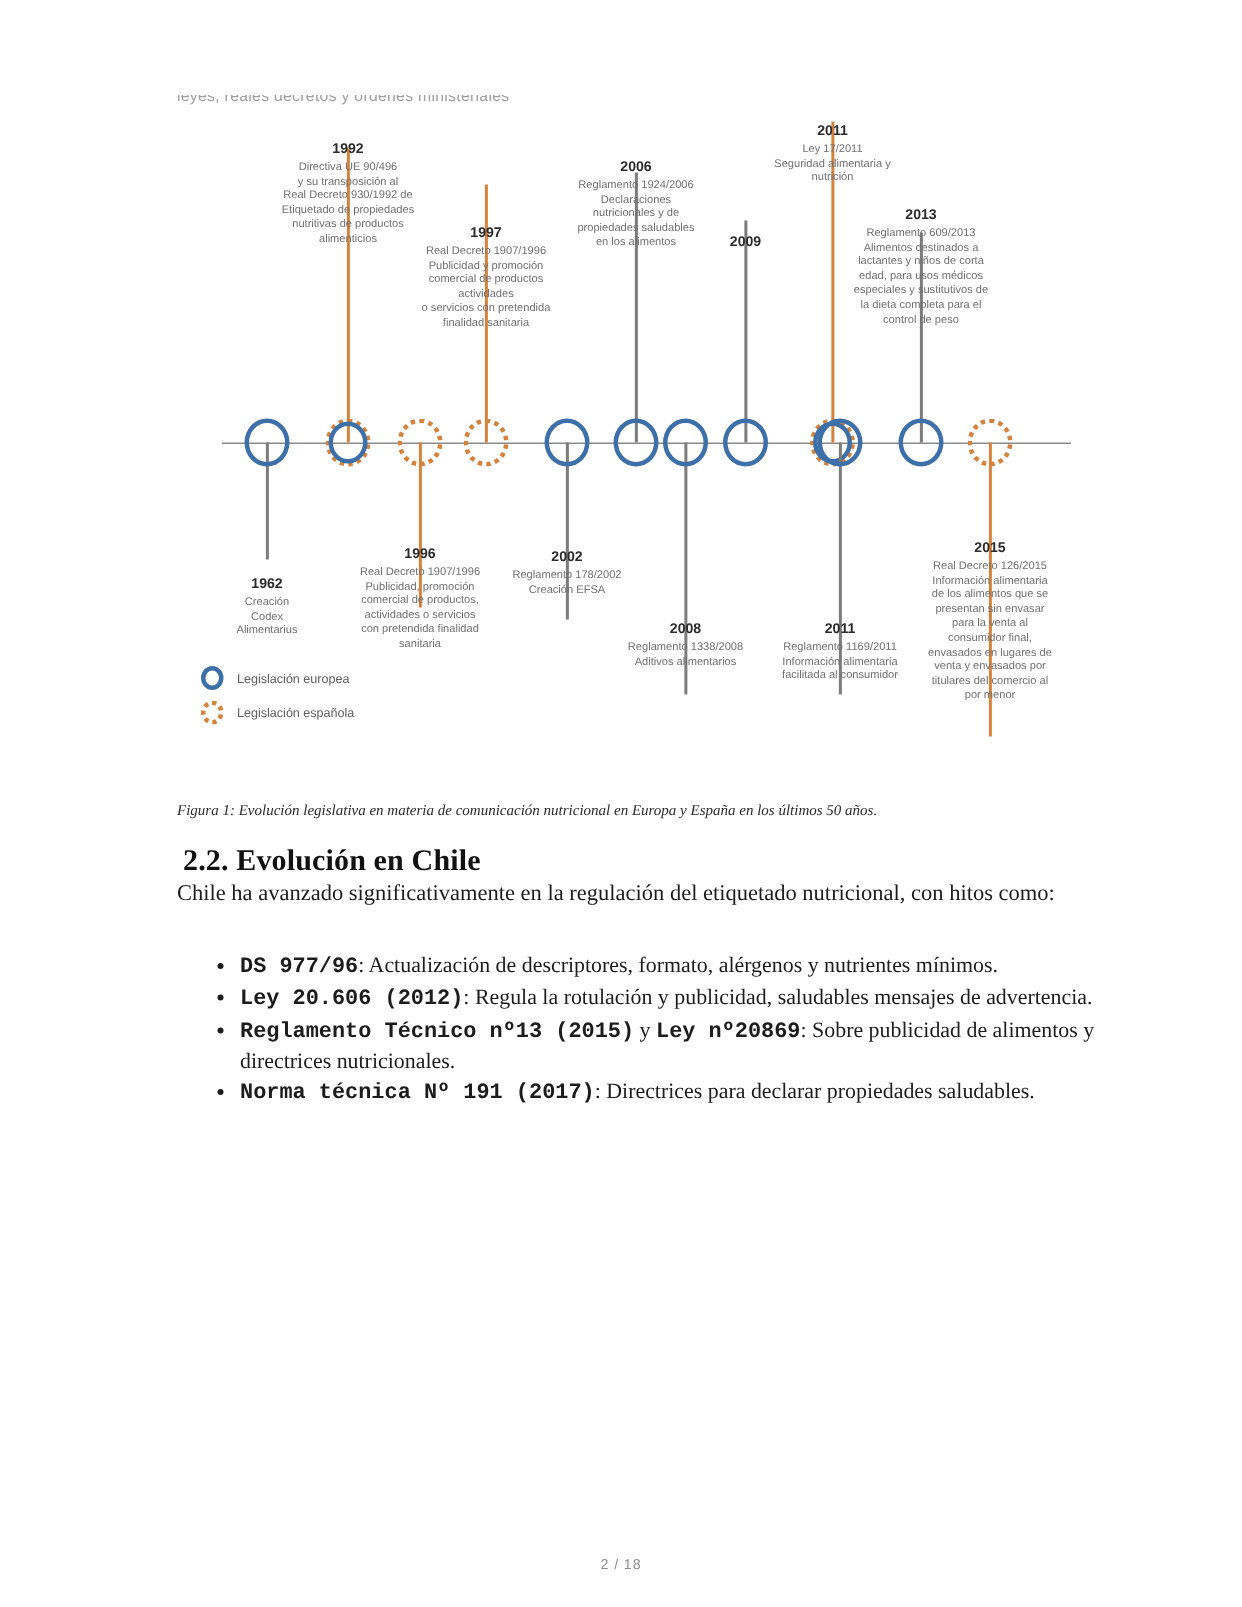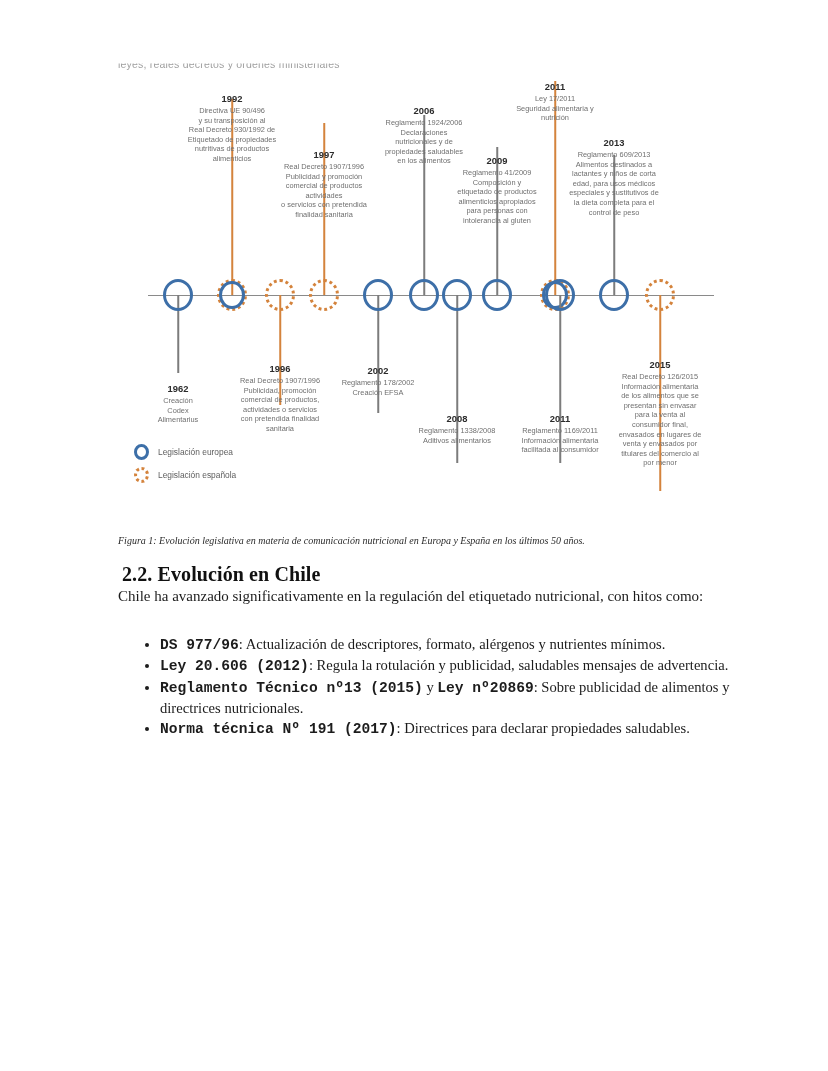--- a/index.html
+++ b/index.html
@@ -234,21 +234,21 @@
         <div class="node eu" style="left: 266px;"></div>
         <div class="tl-label below" style="left: 266px; top: 312px; width: 104px;"><span class="yr">2002</span><span>Reglamento 178/2002<br>Creación EFSA</span></div>
         <div class="stem eu" style="left: 312px; top: 63px; height: 180px;"></div>
         <div class="node eu" style="left: 312px;"></div>
         <div class="tl-label above" style="left: 312px; top: 52px; width: 104px;"><span class="yr">2006</span><span>Reglamento 1924/2006<br>Declaraciones<br>nutricionales y de<br>propiedades saludables<br>en los alimentos</span></div>
         <div class="stem eu" style="left: 345px; top: 243px; height: 168px;"></div>
         <div class="node eu" style="left: 345px;"></div>
         <div class="tl-label below" style="left: 345px; top: 360px; width: 102px;"><span class="yr">2008</span><span>Reglamento 1338/2008<br>Aditivos alimentarios</span></div>
         <div class="stem eu" style="left: 385px; top: 95px; height: 148px;"></div>
         <div class="node eu" style="left: 385px;"></div>
-        <div class="tl-label above" style="left: 385px; top: 102px; width: 106px;"><span class="yr">2009</span><span>Reglamento 41/2009<br>Composición y<br>etiquetado de productos<br>alimenticios apropiados<br>para personas con<br>intolerancia al gluten</span></div>
+        <div class="tl-label above" style="left: 385px; top: 102px; width: 106px;"><span class="yr">2009</span></div>
         <div class="stem es" style="left: 443px; top: 29px; height: 214px;"></div>
         <div class="node both-es" style="left: 443px;"></div>
         <div class="node both-eu" style="left: 443px;"></div>
         <div class="tl-label above" style="left: 443px; top: 28px; width: 106px;"><span class="yr">2011</span><span>Ley 17/2011<br>Seguridad alimentaria y<br>nutrición</span></div>
         <div class="stem eu" style="left: 448px; top: 243px; height: 168px;"></div>
         <div class="node eu" style="left: 448px;"></div>
         <div class="tl-label below" style="left: 448px; top: 360px; width: 108px;"><span class="yr">2011</span><span>Reglamento 1169/2011<br>Información alimentaria<br>facilitada al consumidor</span></div>
         <div class="stem eu" style="left: 502px; top: 103px; height: 140px;"></div>
         <div class="node eu" style="left: 502px;"></div>
         <div class="tl-label above" style="left: 502px; top: 84px; width: 116px;"><span class="yr">2013</span><span>Reglamento 609/2013<br>Alimentos destinados a<br>lactantes y niños de corta<br>edad, para usos médicos<br>especiales y sustitutivos de<br>la dieta completa para el<br>control de peso</span></div>
@@ -276,14 +276,15 @@
 
   <div class="para">Chile ha avanzado significativamente en la regulación del etiquetado nutricional, con hitos como:</div>
 
   <ul class="bullets" id="bullet-list">
       <li><span class="b">DS 977/96</span><span>: Actualización de descriptores, formato, alérgenos y nutrientes mínimos.</span></li>
       <li><span class="b">Ley 20.606 (2012)</span><span>: Regula la rotulación y publicidad, saludables mensajes de advertencia.</span></li>
       <li><span class="b">Reglamento Técnico nº13 (2015)</span><span> y </span><span class="b">Ley nº20869</span><span>: Sobre publicidad de alimentos y directrices nutricionales.</span></li>
       <li><span class="b">Norma técnica Nº 191 (2017)</span><span>: Directrices para declarar propiedades saludables.</span></li>
     </ul>
 
+  <div class="footer">2 / 18</div>
 
 </div>
 
 </body></html>

